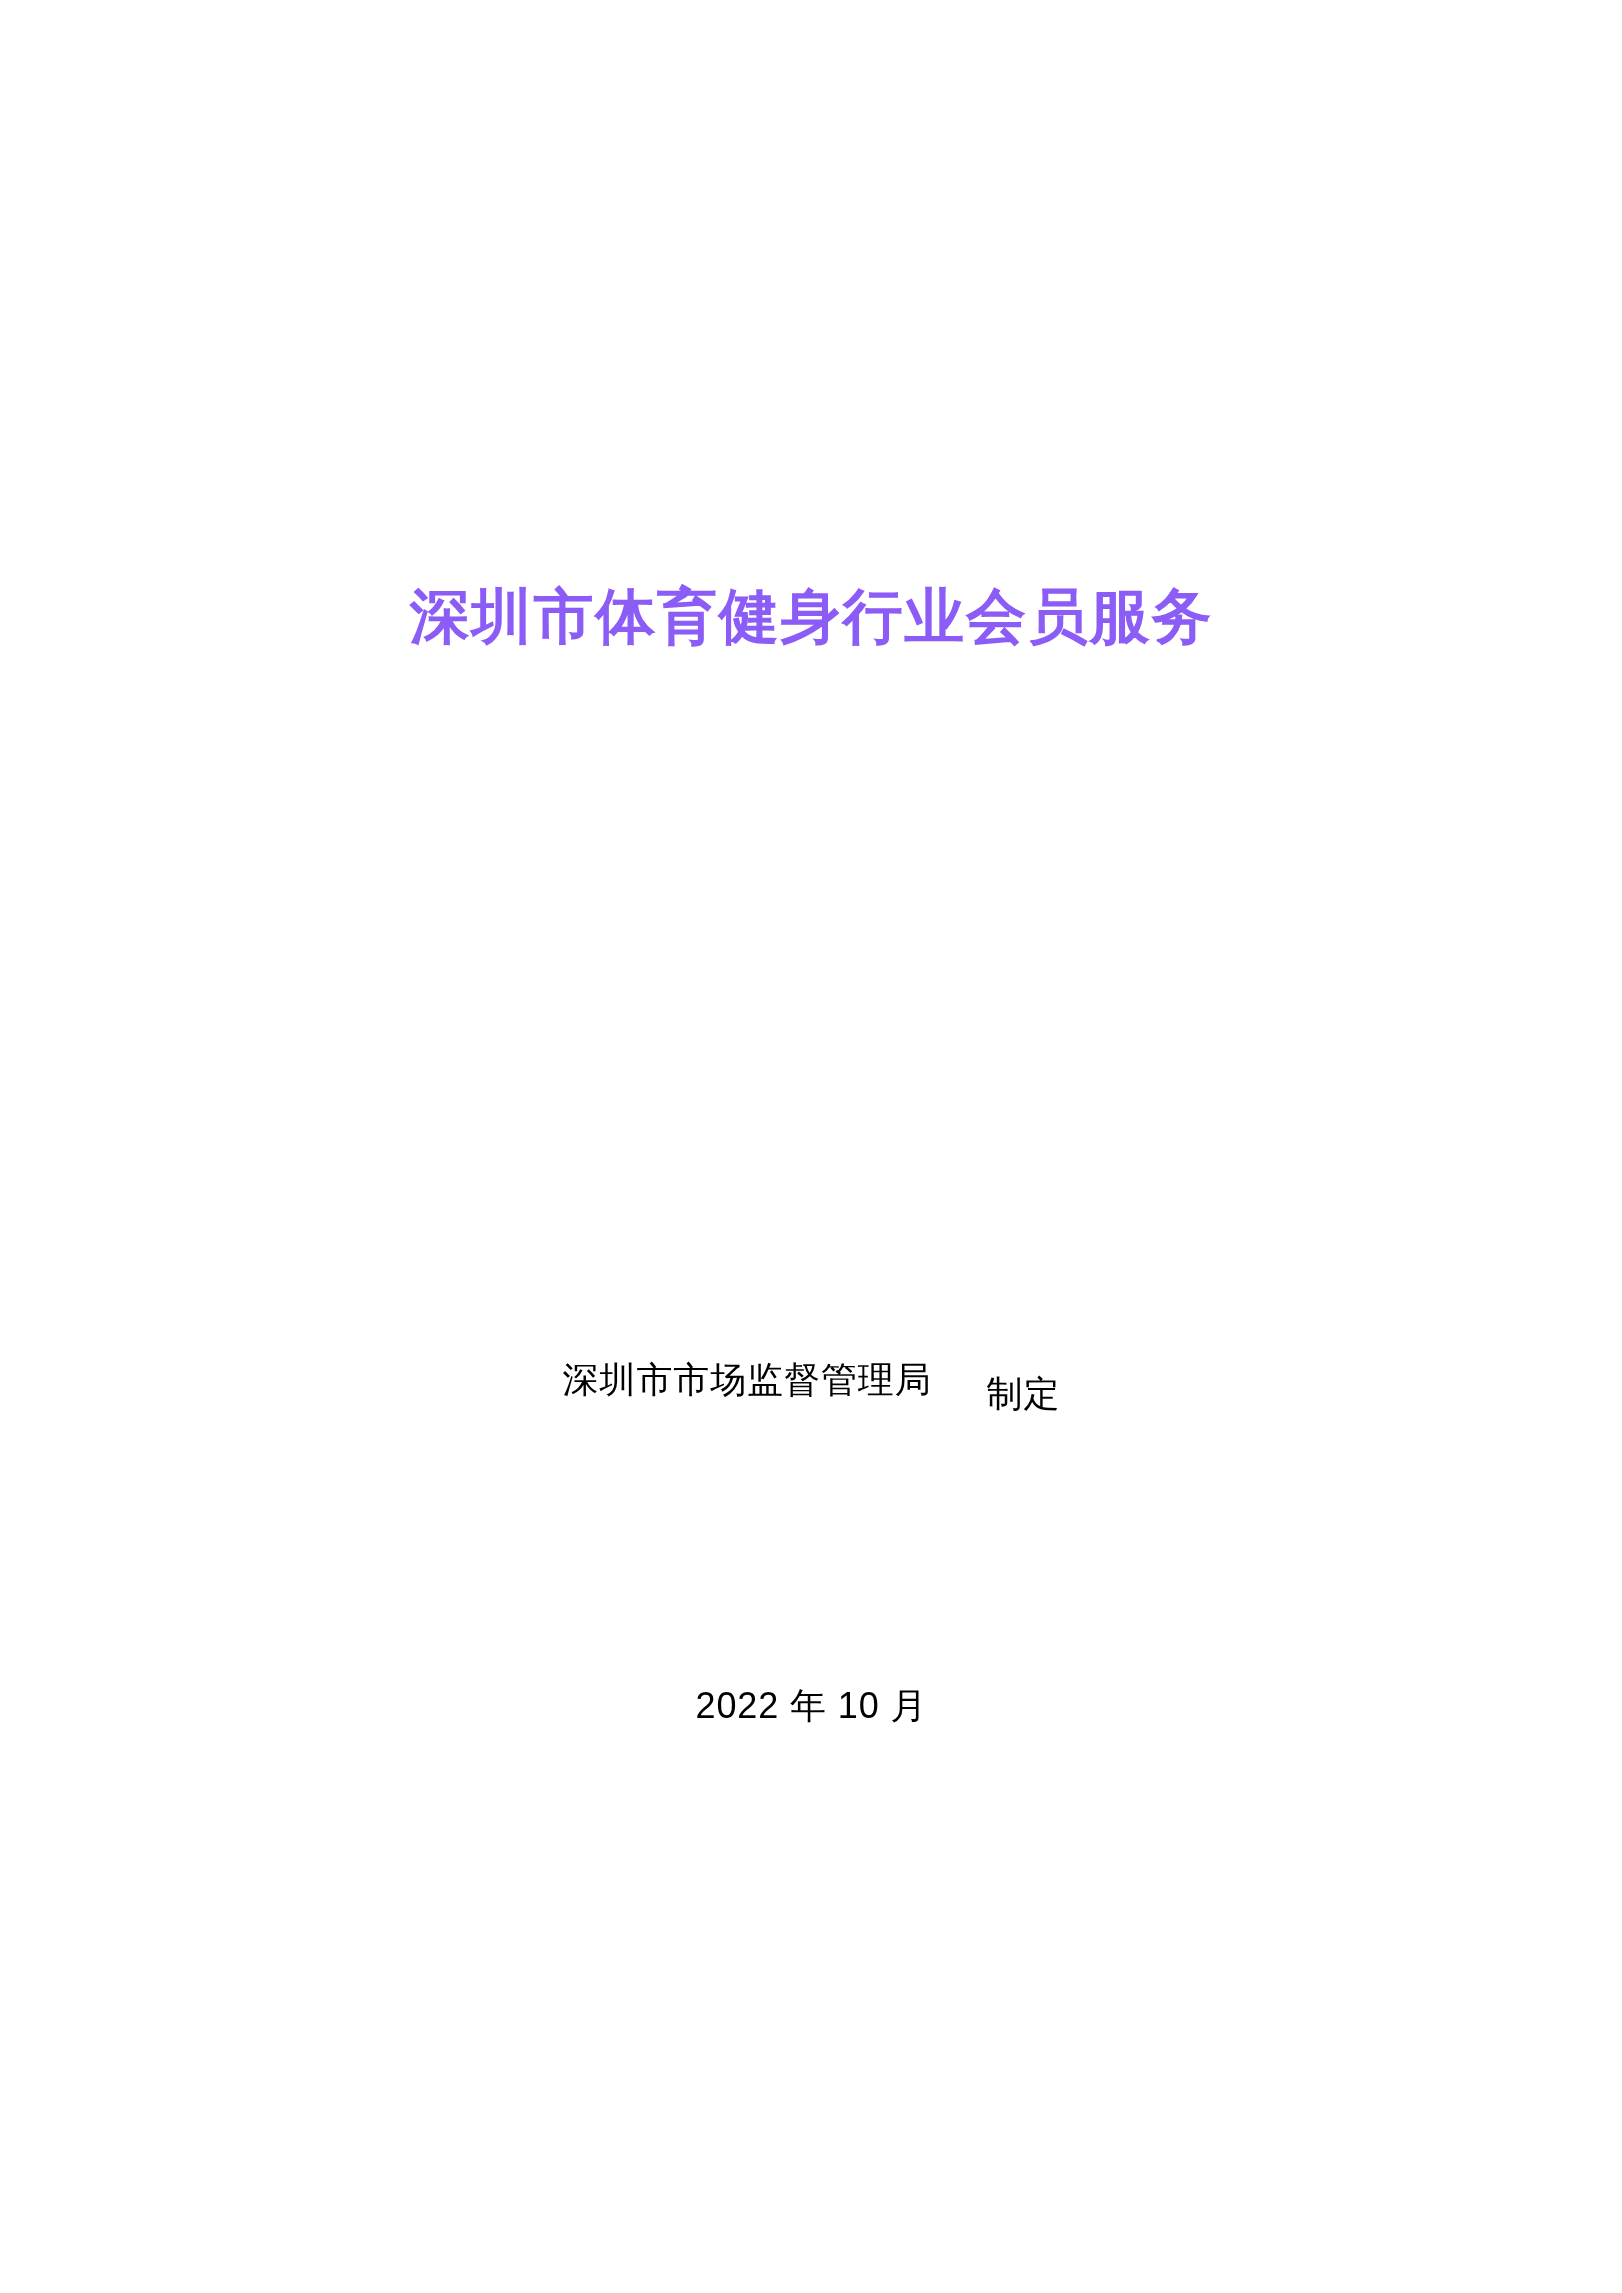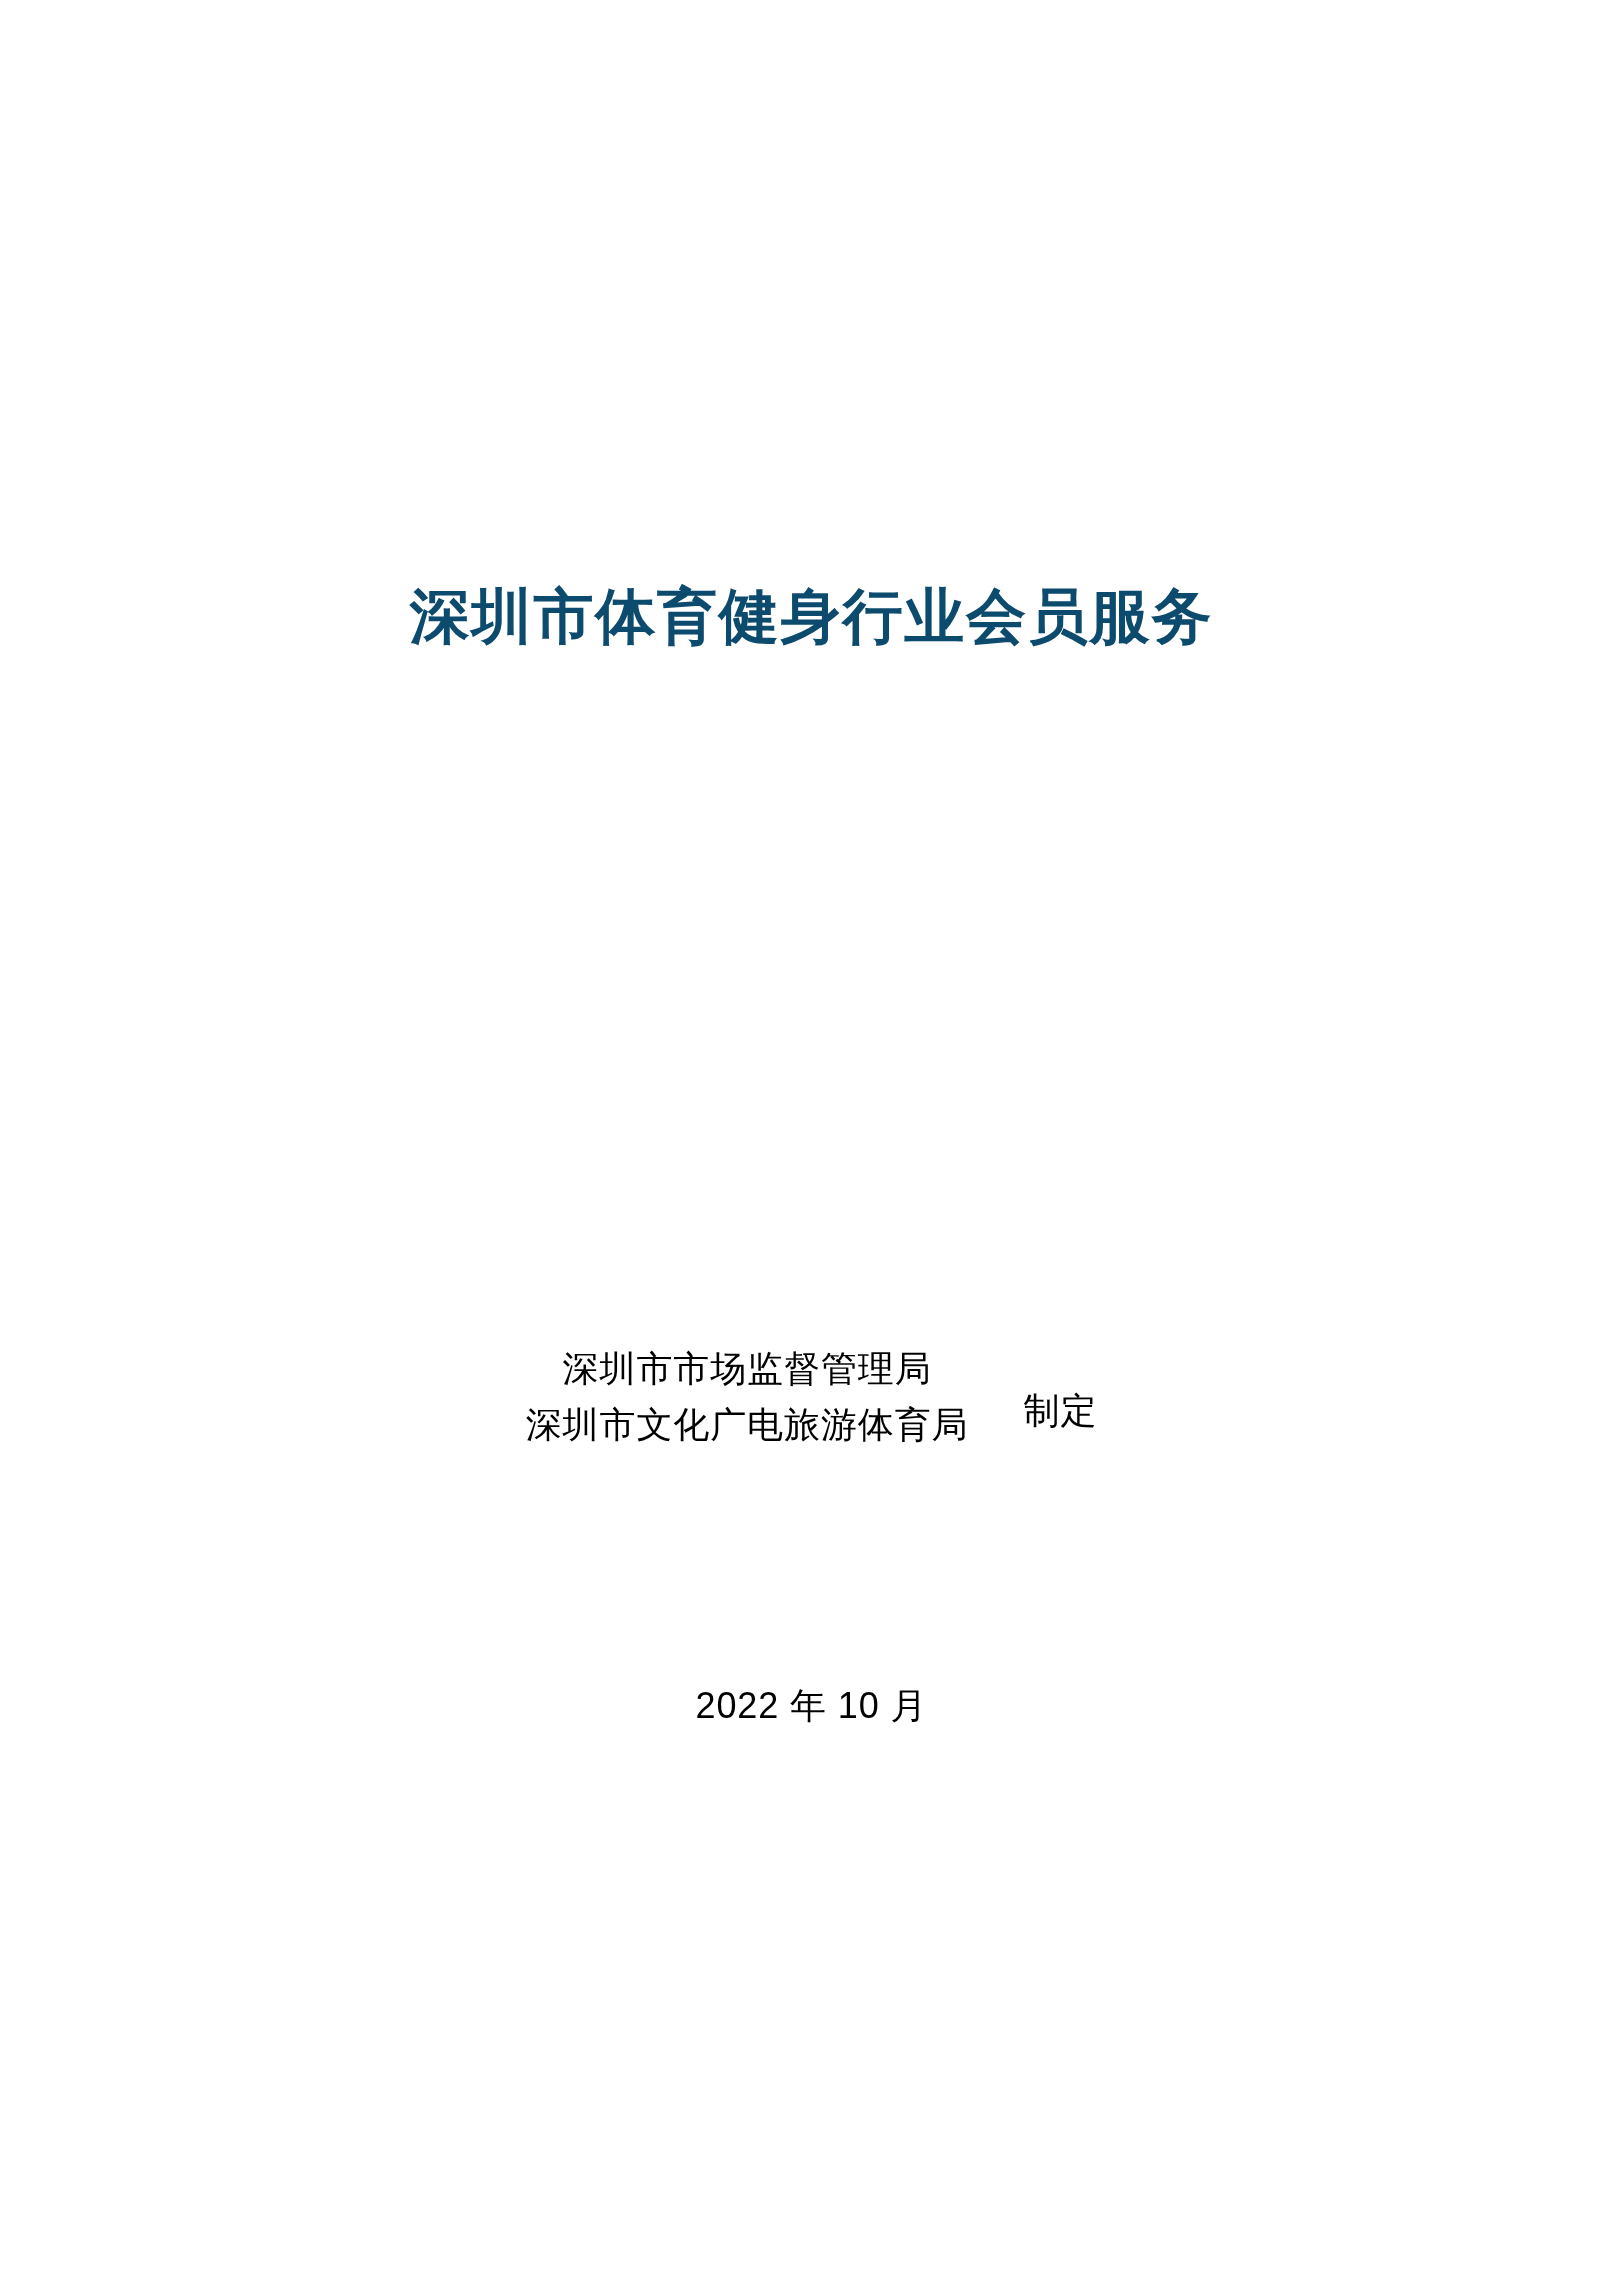--- a/index.html
+++ b/index.html
@@ -24,21 +24,21 @@
     top: 573px;
     left: 0;
     width: 100%;
     text-align: center;
   }
   .title-line {
     font-size: 60px;
     font-weight: 700;
     letter-spacing: 1.8px;
     line-height: 1.45;
-    color: #0c4a6e;
+    color: #8b5cf6;
   }
   .issuer-block {
     position: absolute;
     top: 1341px;
     left: 0;
     width: 100%;
     display: flex;
     justify-content: center;
     align-items: center;
   }
@@ -73,21 +73,20 @@
 
 <div class="page">
 
   <div class="title-block">
     <div class="title-line">深圳市体育健身行业会员服务</div>
   </div>
 
   <div class="issuer-block">
     <div class="issuer-names">
       <div>深圳市市场监督管理局</div>
-      <div>深圳市文化广电旅游体育局</div>
     </div>
     <div class="issuer-suffix">制定</div>
   </div>
 
   <div class="date-block">2022 年 10 月</div>
 
 </div>
 
 
 </body></html>

